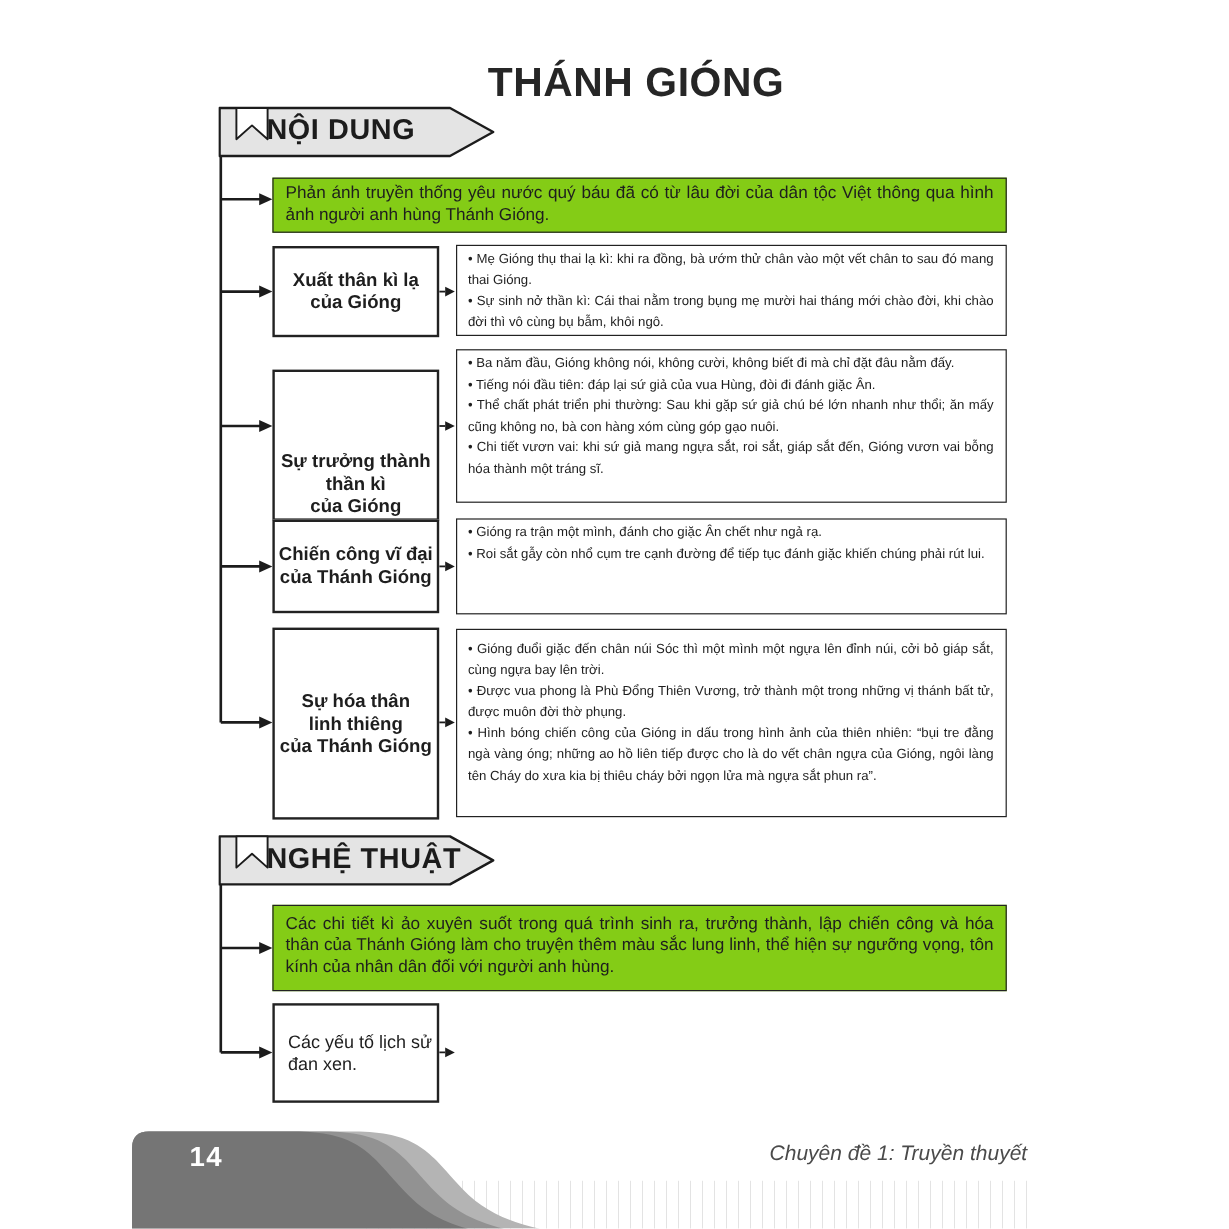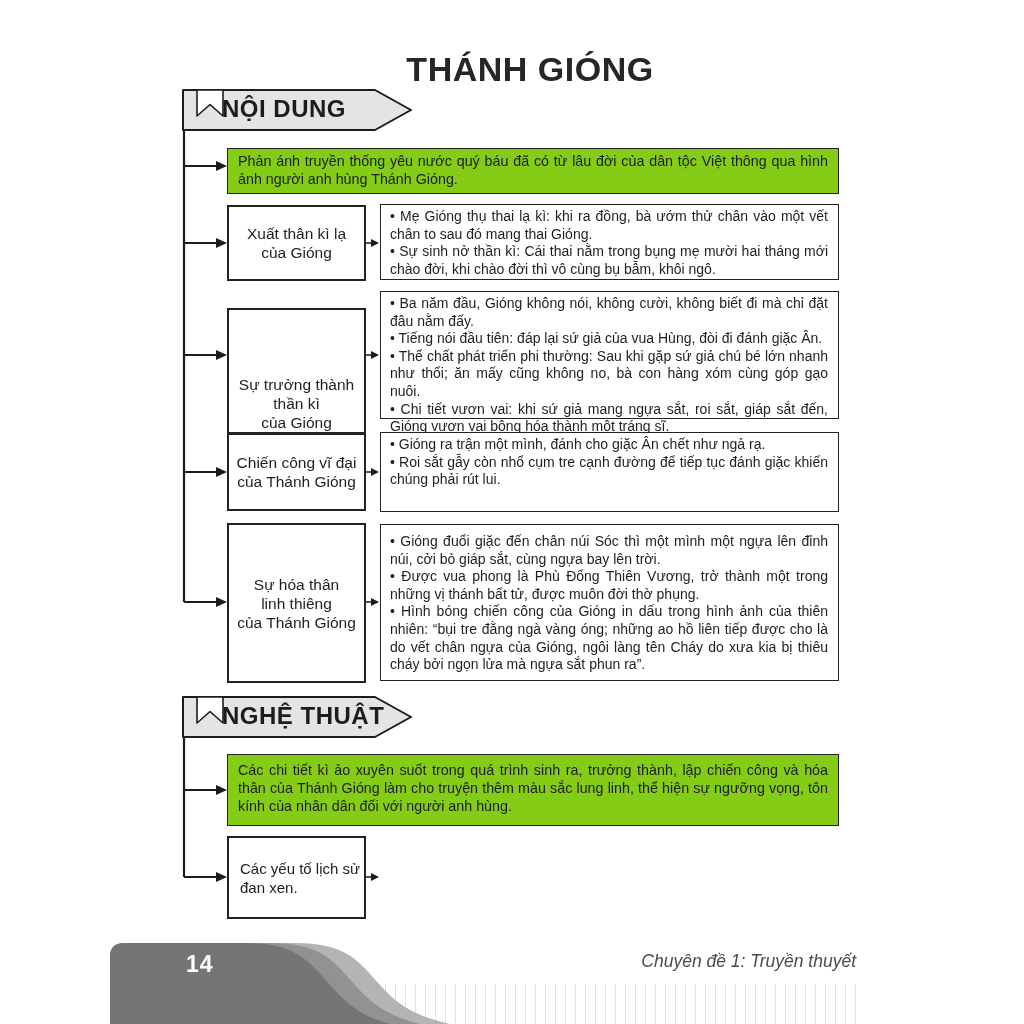--- a/index.html
+++ b/index.html
@@ -22,38 +22,38 @@
   }
   
   .wide-box{
     left:227px;width:612px;border:1.6px solid #222;background:#84cc16;
     padding:4px 10px;box-sizing:border-box;
     font-size:14.3px;line-height:17.8px;text-align:justify;
   }
   .label-box{
     left:227px;width:139px;border:2.5px solid #222;background:#fff;
     box-sizing:border-box;display:flex;align-items:center;justify-content:center;
-    text-align:center;font-weight:normal;font-size:15.5px;line-height:19px;
+    text-align:center;font-weight:bold;font-size:15.5px;line-height:19px;
   }
   .label-box .label-text{white-space:pre-line;}
   .label-box.plain{font-weight:normal;font-size:15px;justify-content:flex-start;text-align:left;padding-left:11px;}
   .content-box{
     left:380px;width:459px;border:1.6px solid #222;background:#fff;
     padding:3px 10px 3px 9px;box-sizing:border-box;
-    font-size:14px;line-height:17.6px;text-align:justify;
+    font-size:11px;line-height:17.6px;text-align:justify;
   }
   .content-box p{margin:0;padding:0;}
   
   #footer-stripes{
     left:305px;top:984px;width:618px;height:40px;
     background:repeating-linear-gradient(to right,#e3e3e3 0,#e3e3e3 1px,transparent 1px,transparent 10px);
   }
   #page-number{
     left:158px;top:951px;width:60px;color:#ffffff;
-    font-size:23px;font-weight:bold;letter-spacing:1px;z-index:5;margin-left:28px;
+    font-size:23px;font-weight:bold;letter-spacing:1px;z-index:5;
   }
   #chapter-label{
     left:500px;top:951px;width:356px;text-align:right;
     font-style:italic;font-size:17.5px;color:#4a4a4a;z-index:5;
   }
   svg{display:block;}
 </style>
 </head>
 <body>
 

